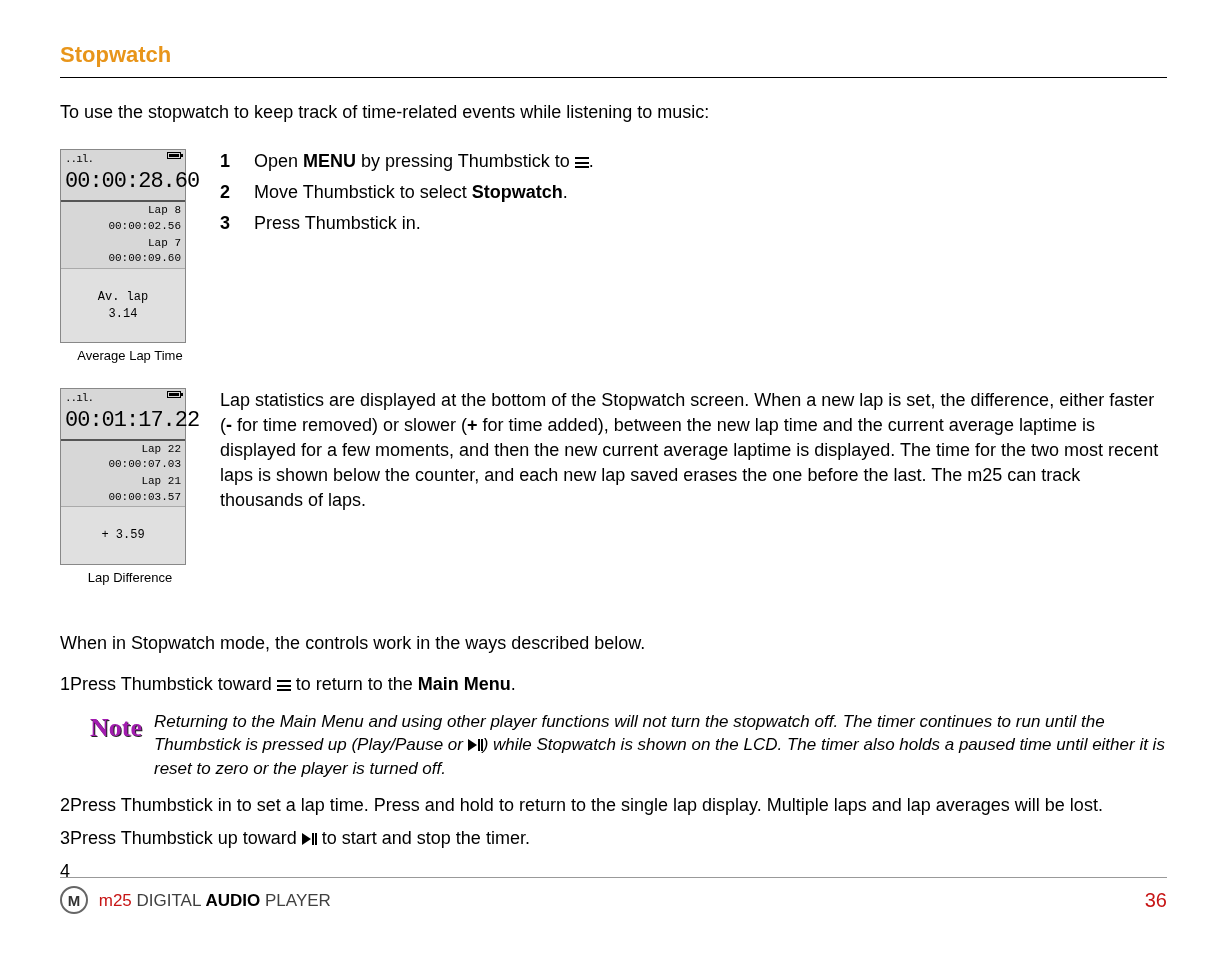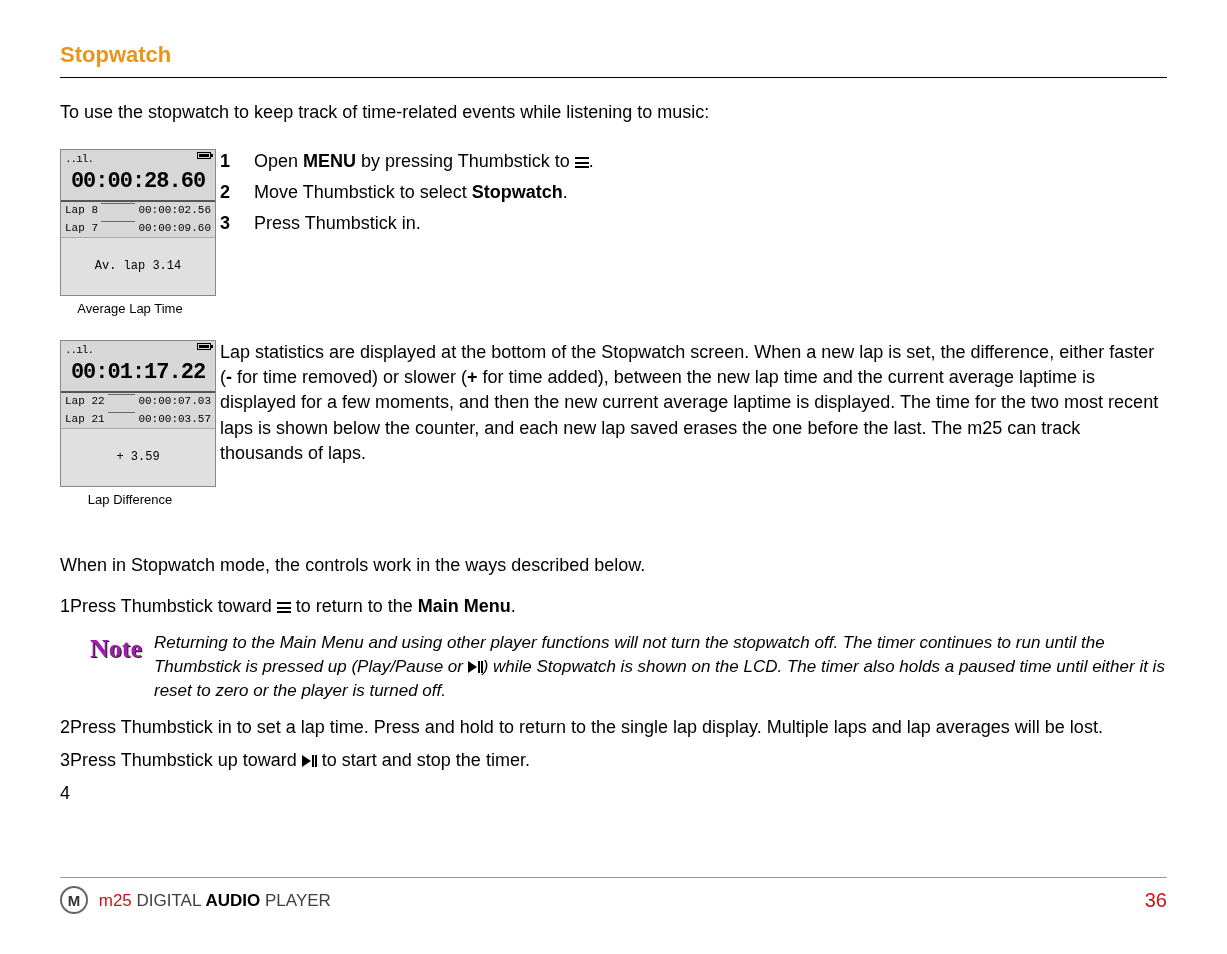--- a/index.html
+++ b/index.html
@@ -30,21 +30,21 @@
     align-items: flex-start;
   }
   .lcd-col {
     width: 140px;
     flex-shrink: 0;
     text-align: center;
   }
   .lcd {
     background: #d7d7d7;
     border: 1px solid #888;
-    width: 156px;
+    width: 126px;
     margin-bottom: 2px;
     font-family: "Courier New", monospace;
   }
   .lcd-top {
     display: flex;
     justify-content: space-between;
     font-size: 11px;
     padding: 2px 4px 0 4px;
   }
   .lcd-sig { letter-spacing: -1px; }
@@ -55,31 +55,32 @@
   .lcd-batt::after {
     content: ""; position: absolute; right: -3px; top: 1px;
     width: 2px; height: 3px; background: #000;
   }
   .lcd-batt::before {
     content: ""; position: absolute; left: 1px; top: 1px;
     width: 10px; height: 3px; background: #000;
   }
   .lcd-big {
     font-size: 22px;
-    font-weight: bold;
+    font-weight: normal;
     padding: 0 4px 2px 4px;
     border-bottom: 2px solid #555;
     letter-spacing: -1px;
   }
   .lcd-row {
     display: flex;
     justify-content: space-between;
     font-size: 11px;
     padding: 1px 4px;
-    align-items: flex-start;
+    align-items: flex-end;
+    flex-direction: column;
   }
   .lcd-line {
     flex: 1; height: 1px; background: #666; margin: 0 3px;
   }
   .lcd-foot {
     text-align: center;
     font-size: 12px;
     padding: 20px;
     border-top: 1px solid #aaa;
     background: #e0e0e0;

